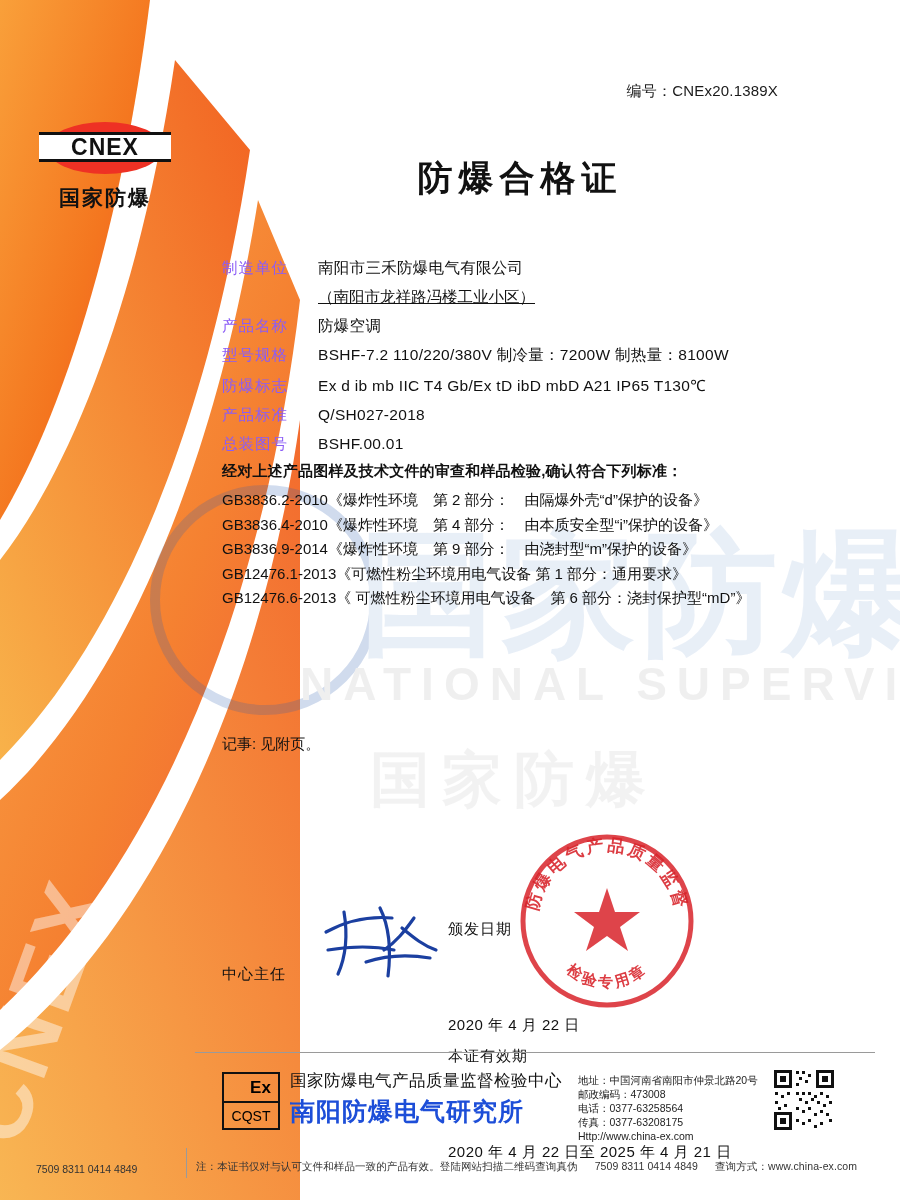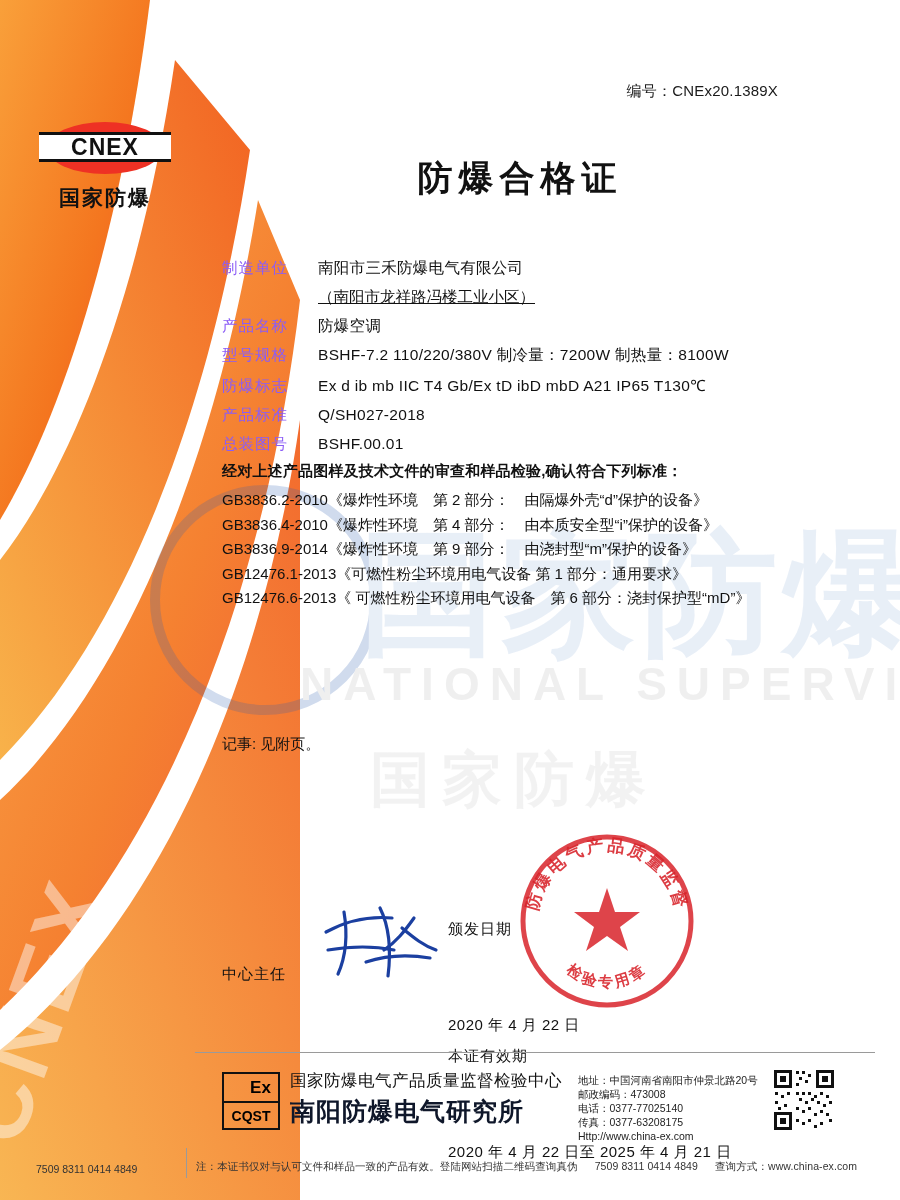--- a/index.html
+++ b/index.html
@@ -251,38 +251,38 @@
     font-weight: bold;
     border-bottom: 2px solid #111;
     box-sizing: border-box;
     padding-left: 19px;
   }
   .ex-badge .bot {
     height: 27px;
     line-height: 27px;
     text-align: center;
     font-size: 14px;
-    font-weight: bold;
+    font-weight: normal;
   }
   .org-names {
     position: absolute;
     left: 290px;
     top: 1070px;
   }
   .org-line1 {
     font-size: 16.5px;
     letter-spacing: 0.5px;
     color: #111;
     margin-bottom: 3px;
   }
   .org-line2 {
     font-size: 25px;
     font-weight: bold;
     letter-spacing: 1px;
-    color: #0f172a;
+    color: #1d4ed8;
   }
   .contact {
     position: absolute;
     left: 578px;
     top: 1073px;
     font-size: 10.5px;
     line-height: 14px;
     color: #222;
   }
   .qr {
@@ -465,21 +465,21 @@
   </div>
 
   <div class="org-names">
     <div class="org-line1">国家防爆电气产品质量监督检验中心</div>
     <div class="org-line2">南阳防爆电气研究所</div>
   </div>
 
   <div class="contact">
     <div>地址：中国河南省南阳市仲景北路20号</div>
     <div>邮政编码：473008</div>
-    <div>电话：0377-77025140</div>
+    <div>电话：0377-63258564</div>
     <div>传真：0377-63208175</div>
     <div>Http://www.china-ex.com</div>
   </div>
 
   <div class="qr">
     <svg width="64" height="64" viewBox="0 0 64 64">
       <rect width="64" height="64" fill="#ffffff"></rect>
       <g fill="#111">
         <rect x="2" y="2" width="18" height="18"></rect>
           <rect x="5" y="5" width="12" height="12" fill="#fff"></rect>

